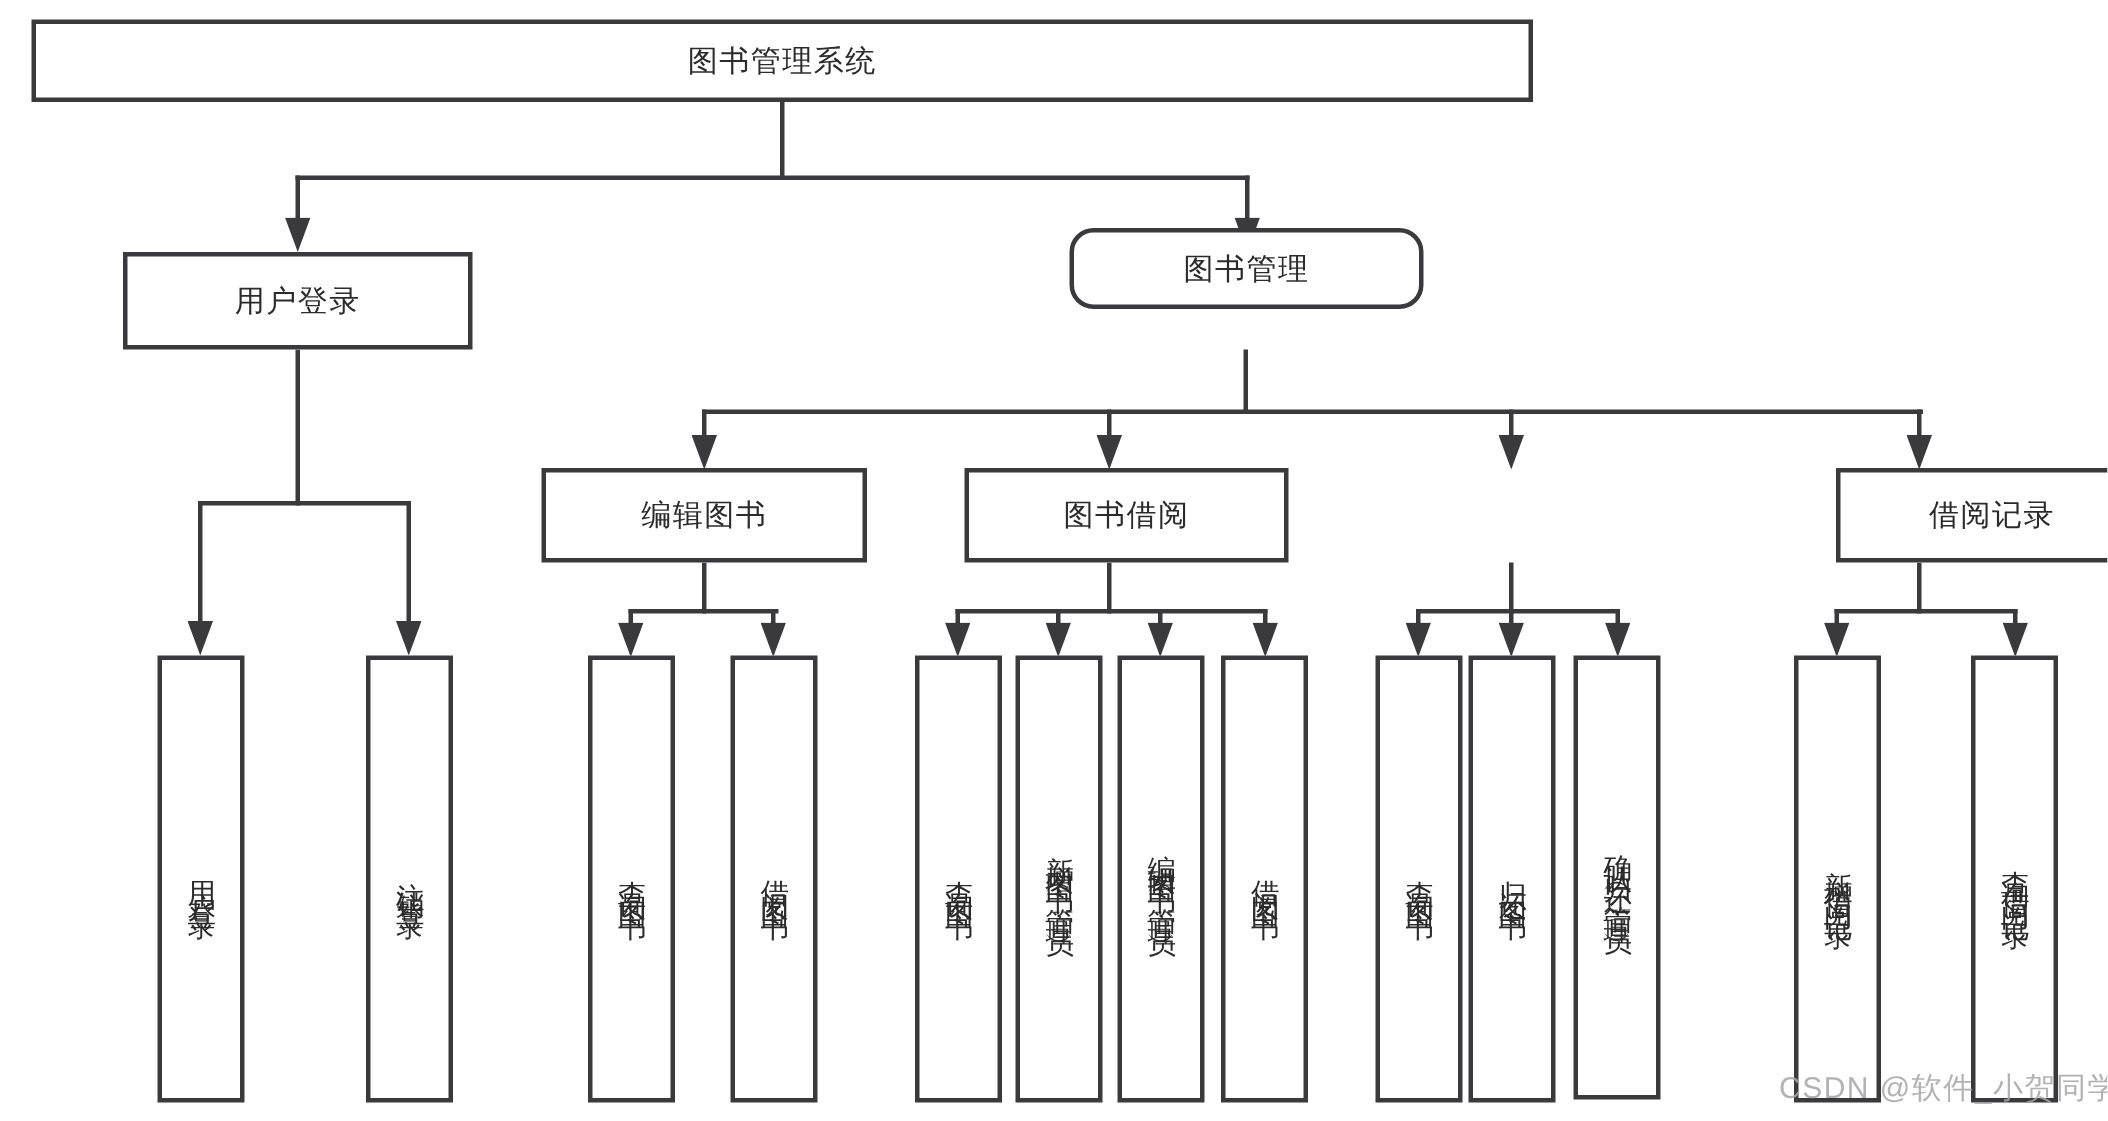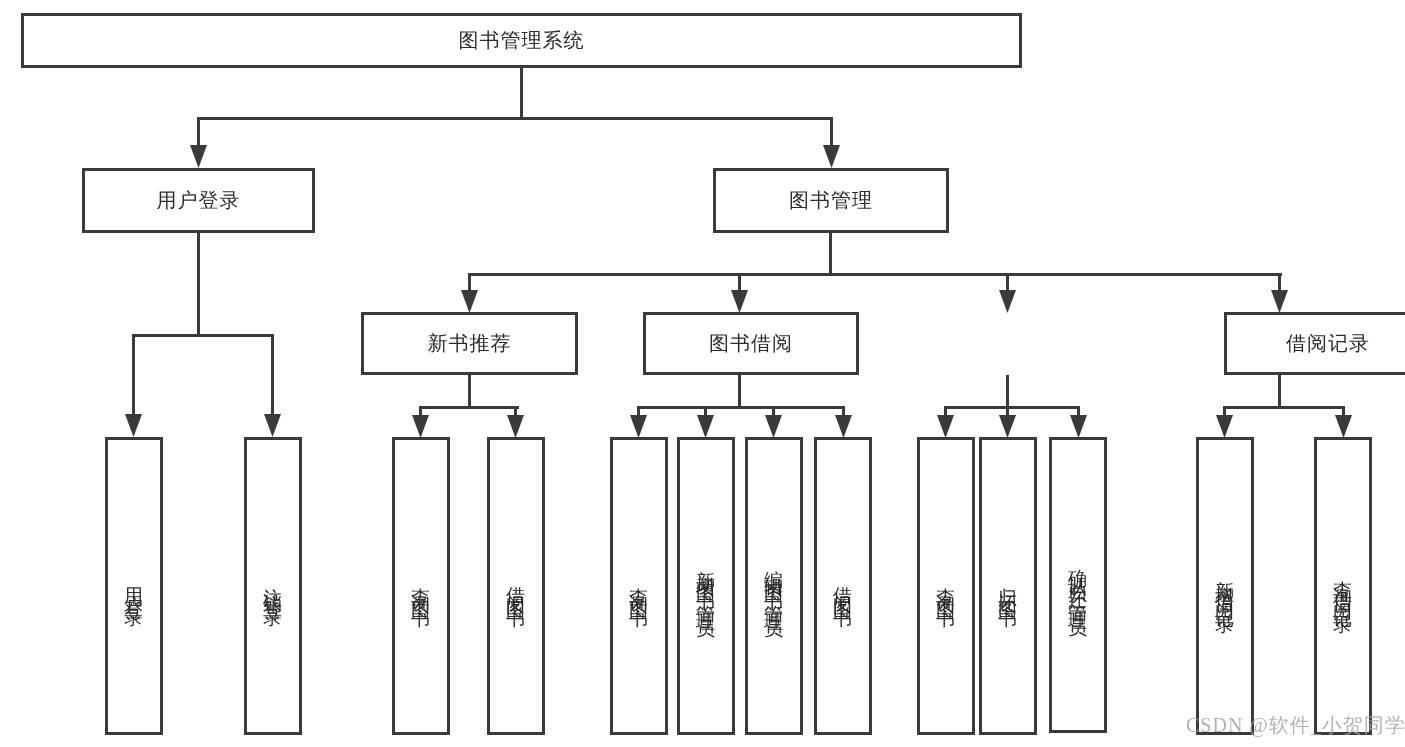--- a/index.html
+++ b/index.html
@@ -1,18 +1,18 @@
 <!DOCTYPE html>
 <html><head>
 <meta charset="utf-8">
 <style>
   html,body { margin:0; padding:0; background:#ffffff; }
   #canvas {
     position:relative; width:1405px; height:747px; background:#ffffff;
-    font-family:Liberation Serif, serif;
+    font-family:Liberation Sans, sans-serif;
     color:#2b2b2b; overflow:hidden;
   }
   .box {
     position:absolute; box-sizing:border-box; background:#ffffff;
     border:3px solid #3a3a3c; display:flex; align-items:center; justify-content:center;
     font-size:20px; letter-spacing:1px; color:#2b2b2b; z-index:2;
   }
   .leaf { font-size:19px; }
   .vtext {
     writing-mode:vertical-rl; text-orientation:mixed;
@@ -41,21 +41,21 @@
   <div class="vline" style="left:520px;top:68px;height:52px;"></div>
   <div class="hline" style="left:197px;top:117px;width:636px;"></div>
   <div class="vline" style="left:197px;top:117px;height:30px;"></div>
   <div class="ah" style="left:190px;top:145px;"></div>
   <div class="vline" style="left:830px;top:117px;height:30px;"></div>
   <div class="ah" style="left:823px;top:145px;"></div>
 
   <div class="box" style="left:82px;top:168px;width:233px;height:65px;">
     <span>用户登录</span>
   </div>
-  <div class="box" style="left:713px;top:168px;width:236px;height:65px;">
+  <div class="box" style="left:713px;top:152px;width:236px;height:54px;border-radius:16px;">
     <span>图书管理</span>
   </div>
 
   <div class="vline" style="left:197px;top:233px;height:104px;"></div>
   <div class="hline" style="left:132px;top:334px;width:142px;"></div>
   <div class="vline" style="left:132px;top:334px;height:82px;"></div>
   <div class="ah" style="left:125px;top:414px;"></div>
   <div class="vline" style="left:271px;top:334px;height:82px;"></div>
   <div class="ah" style="left:264px;top:414px;"></div>
 
@@ -64,21 +64,21 @@
   <div class="vline" style="left:468px;top:273px;height:20px;"></div>
   <div class="ah" style="left:461px;top:290px;"></div>
   <div class="vline" style="left:738px;top:273px;height:20px;"></div>
   <div class="ah" style="left:731px;top:290px;"></div>
   <div class="vline" style="left:1006px;top:273px;height:20px;"></div>
   <div class="ah" style="left:999px;top:290px;"></div>
   <div class="vline" style="left:1278px;top:273px;height:20px;"></div>
   <div class="ah" style="left:1271px;top:290px;"></div>
 
   <div class="box" style="left:361px;top:312px;width:217px;height:63px;">
-    <span>新书推荐</span>
+    <span>编辑图书</span>
   </div>
   <div class="box" style="left:632px;top:312px;width:216px;height:63px;margin-left:11px;">
     <span>图书借阅</span>
   </div>
   <div class="box" style="left:1224px;top:312px;width:208px;height:63px;text-align:center;">
     <span>借阅记录</span>
   </div>
 
   <div class="vline" style="left:468px;top:375px;height:34px;"></div>
   <div class="hline" style="left:419px;top:406px;width:100px;"></div>

